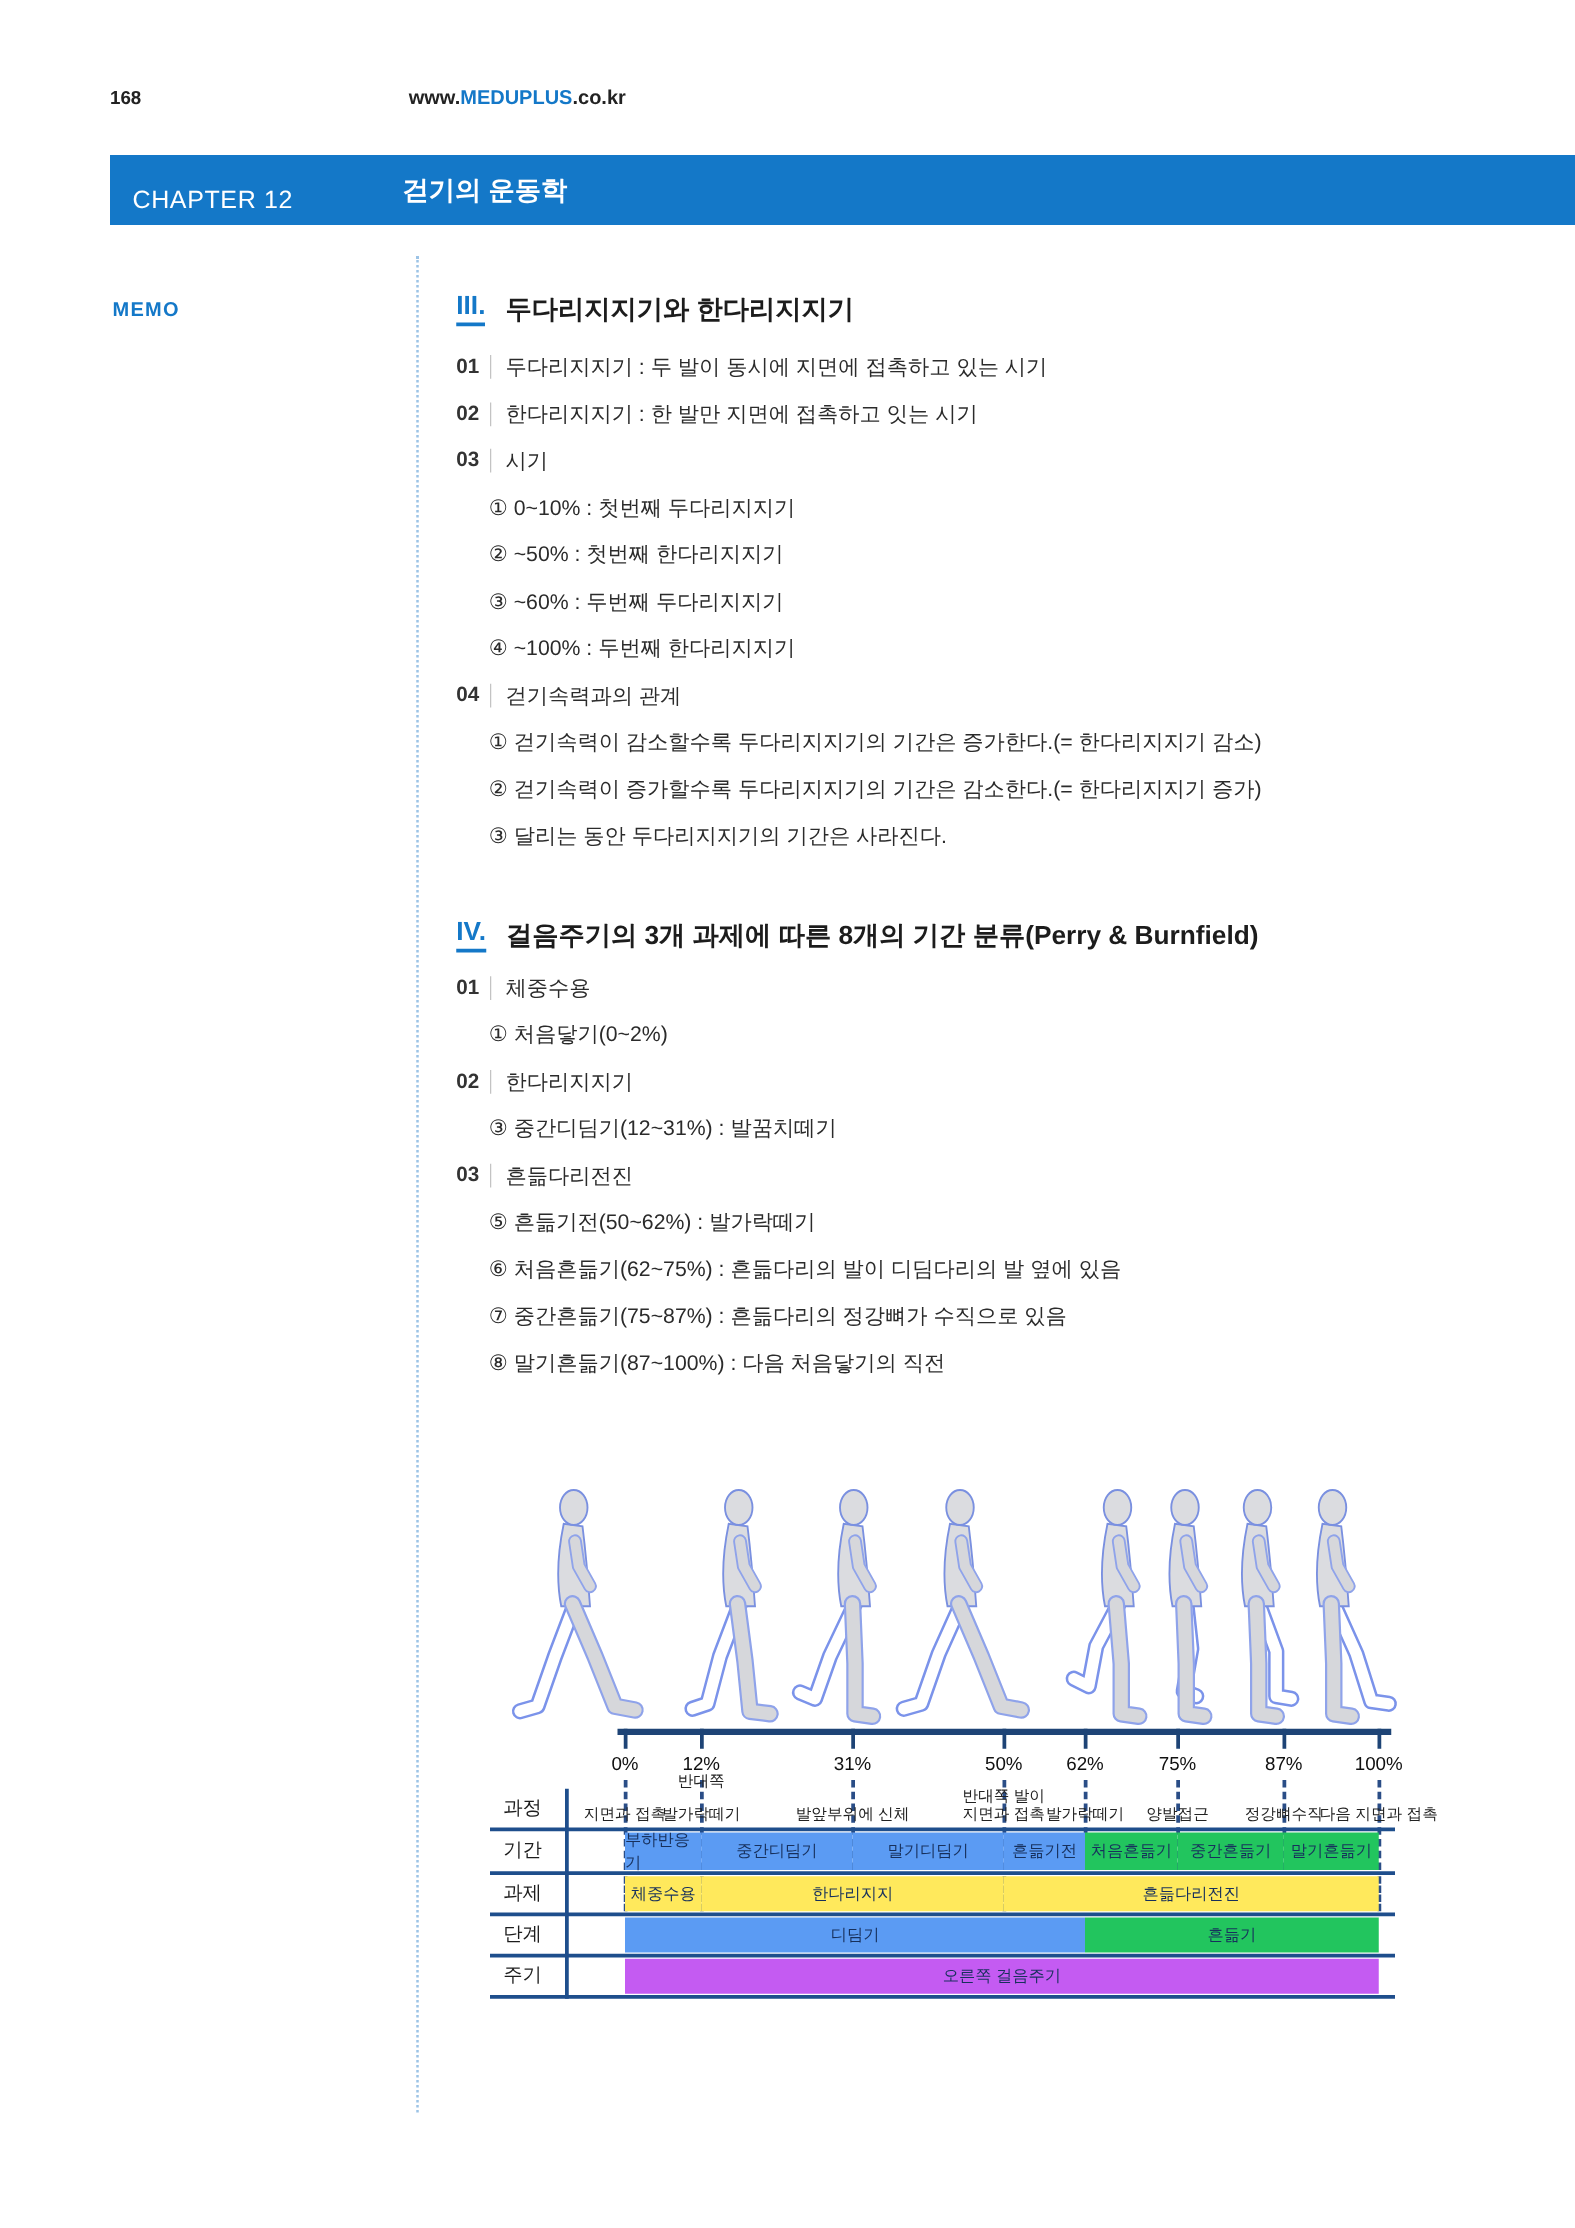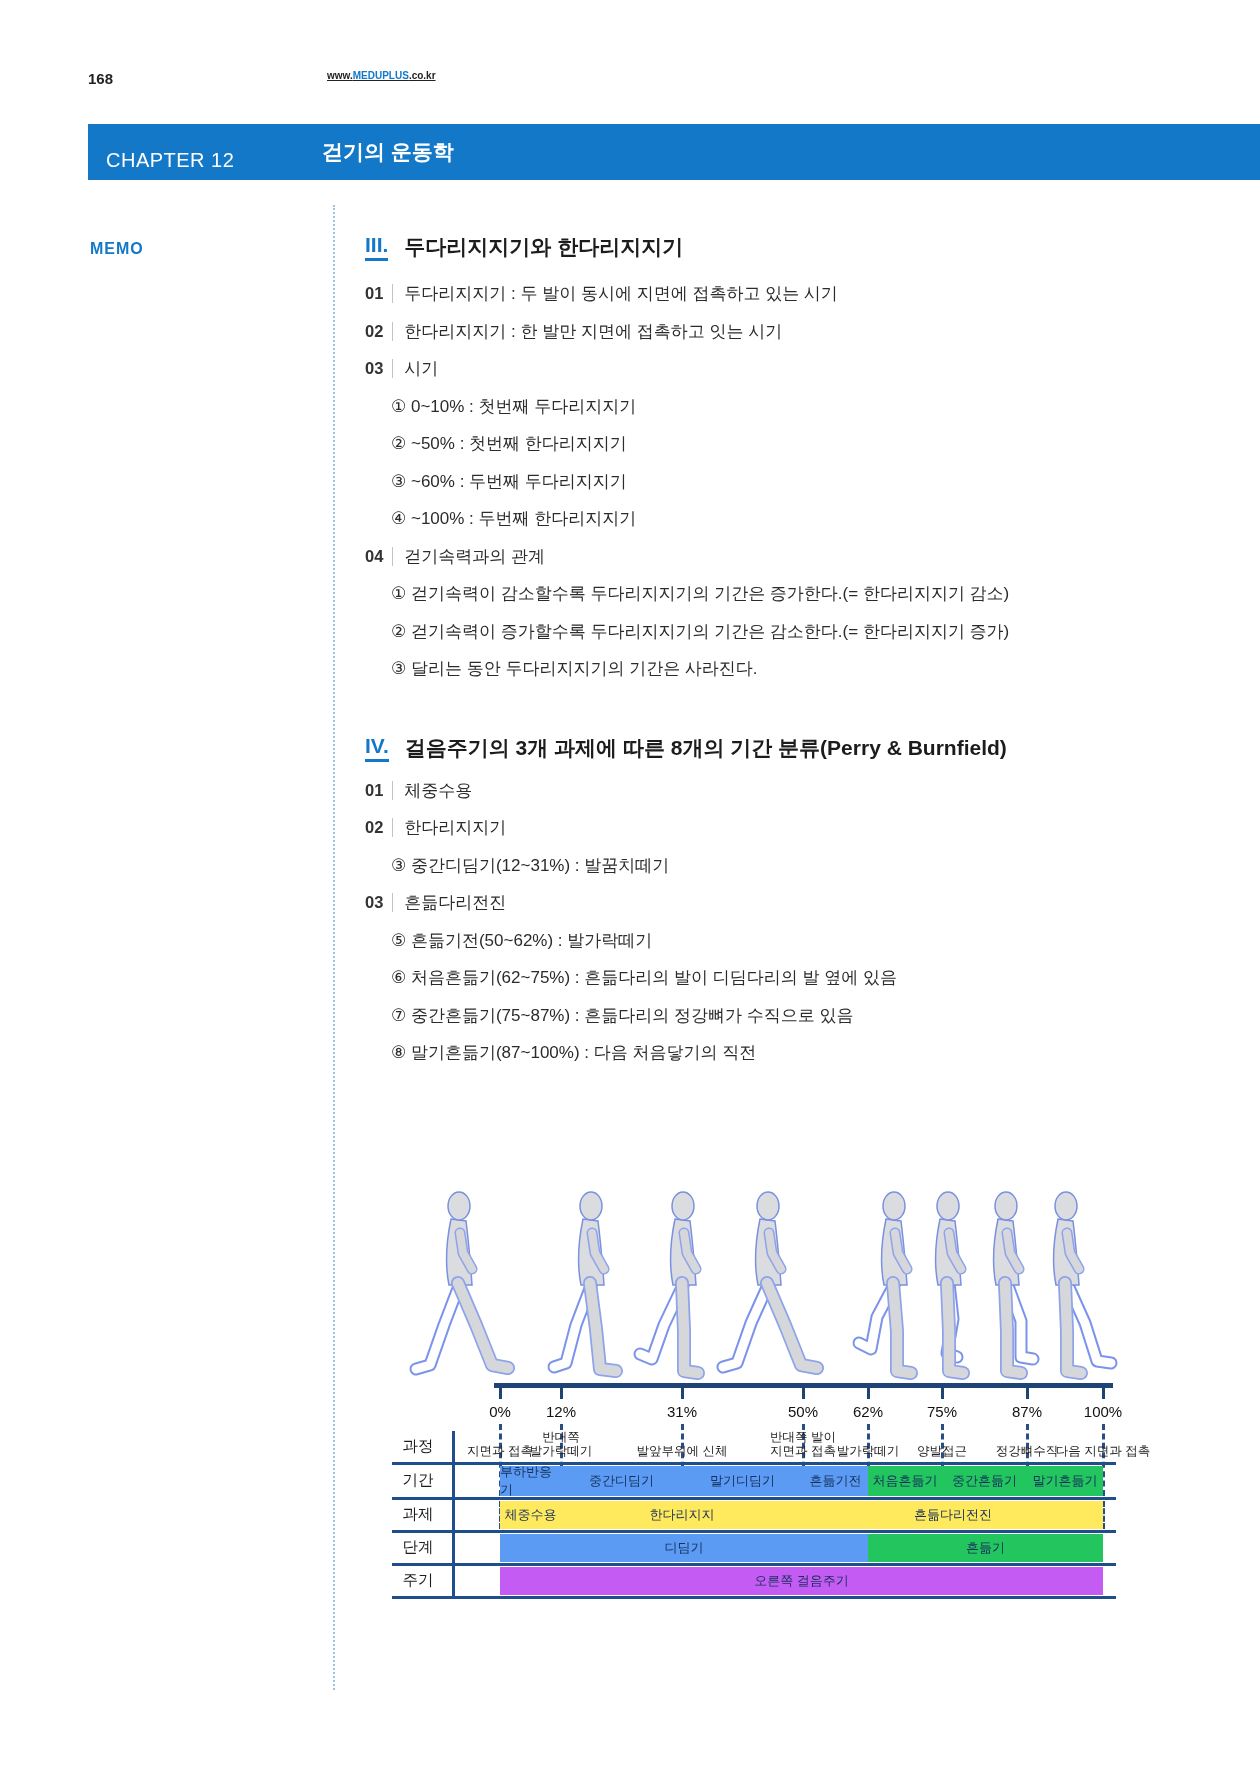--- a/index.html
+++ b/index.html
@@ -5,21 +5,21 @@
   html,body{margin:0;padding:0;}
   body{
     width:1260px;height:1782px;position:relative;background:#ffffff;
     font-family:"Liberation Sans","DejaVu Sans",sans-serif;color:#2b2b2b;
     overflow:hidden;
   }
   .abs{position:absolute;}
 
   
   .pageno{left:88px;top:70px;font-size:15px;font-weight:700;color:#222;}
-  .siteurl{left:327px;top:70px;font-size:10px;font-weight:700;color:#222;text-decoration:underline;}
+  .siteurl{left:327px;top:70px;font-size:16px;font-weight:700;color:#222;}
   .siteurl .brand{color:#1478C8;}
 
   .banner{left:88px;top:124px;width:1172px;height:56px;background:#1478C8;}
   .banner .chap{position:absolute;left:18px;top:0;height:72px;display:flex;align-items:center;
     color:#fff;font-size:20px;letter-spacing:.5px;}
   .banner .ctitle{position:absolute;left:234px;top:0;height:56px;display:flex;align-items:center;
     color:#fff;font-size:21px;font-weight:700;}
 
   .memo{left:90px;top:240px;font-size:16px;font-weight:700;color:#1478C8;letter-spacing:1px;}
   .memoline{left:333px;top:205px;height:1485px;width:0;border-left:2px dotted #9cc3e6;}
@@ -114,20 +114,21 @@
 
   <div class="sechead second">
     <span class="secnum">IV.</span>
     <span class="sectitle">걸음주기의 3개 과제에 따른 8개의 기간 분류(Perry &amp; Burnfield)</span>
   </div>
   <div class="tline">
       <span class="no">01</span>
       <span class="bar"></span>
       <span>체중수용</span>
     </div>
+  <div class="tline sub">① 처음닿기(0~2%)</div>
   <div class="tline">
       <span class="no">02</span>
       <span class="bar"></span>
       <span>한다리지지기</span>
     </div>
   <div class="tline sub">③ 중간디딤기(12~31%) : 발꿈치떼기</div>
   <div class="tline">
       <span class="no">03</span>
       <span class="bar"></span>
       <span>흔듦다리전진</span>
@@ -237,21 +238,21 @@
   <div class="fig-el dash" style="left:741.5px;top:229px;height:72px;"></div>
 
   <div class="fig-el dash" style="left:138.5px;top:306px;height:28px;"></div>
   <div class="fig-el dash" style="left:199.5px;top:306px;height:28px;"></div>
   <div class="fig-el dash" style="left:441.5px;top:306px;height:28px;"></div>
   <div class="fig-el dash" style="left:741.5px;top:306px;height:28px;"></div>
 
   <div class="fig-el proccap" style="left:78px;top:235px;">
       <span>지면과 접촉</span>
     </div>
-  <div class="fig-el proccap" style="left:139px;top:235px;">
+  <div class="fig-el proccap" style="left:139px;top:235px;gap:12px;">
       <span>반대쪽</span>
       <span>발가락떼기</span>
     </div>
   <div class="fig-el proccap" style="left:260px;top:235px;">
       <span>발앞부위에 신체</span>
     </div>
   <div class="fig-el proccap" style="left:381px;top:235px;">
       <span>반대쪽 발이</span>
       <span>지면과 접촉</span>
     </div>

